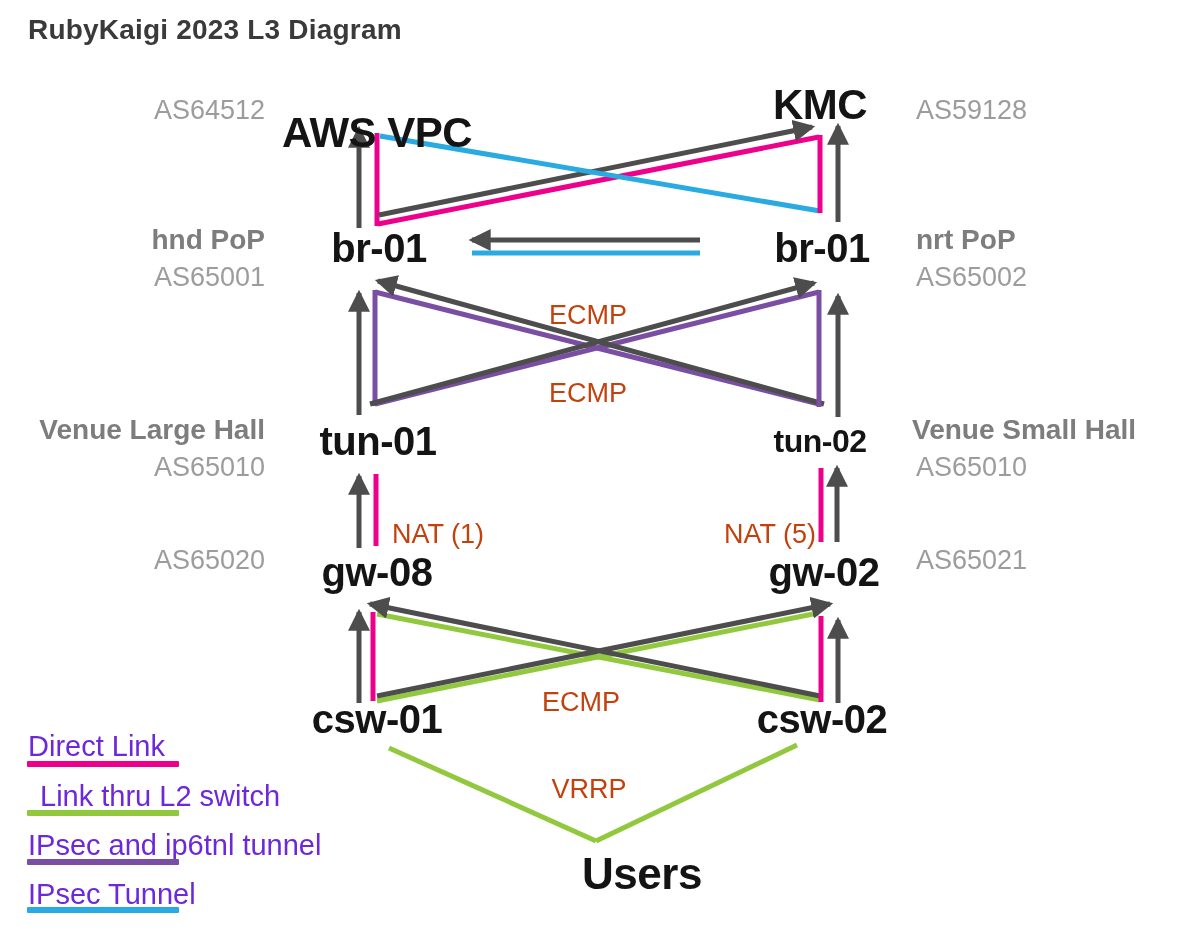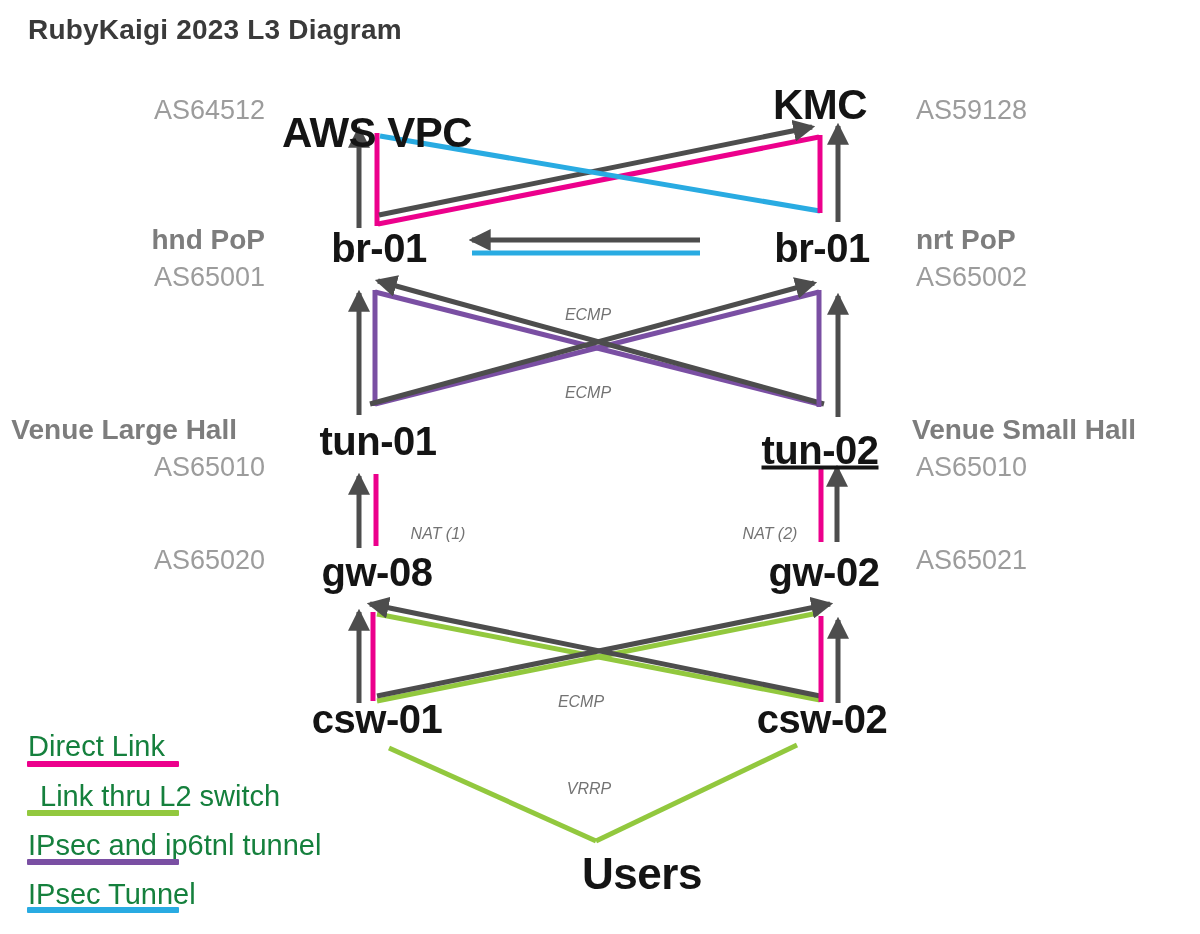--- a/index.html
+++ b/index.html
@@ -16,24 +16,24 @@
   svg.edges{position:absolute;left:0;top:0;width:1200px;height:934px;}
   .node{
     position:absolute;transform:translate(-50%,-50%);font-weight:700;color:#141414;
     white-space:nowrap;letter-spacing:-0.5px;
   }
   .side{
     position:absolute;transform:translateY(-50%);white-space:nowrap;font-size:27px;color:#9c9c9c;
   }
   .side.bold{font-weight:700;color:#7d7d7d;font-size:28px;}
   .elabel{
-    position:absolute;transform:translate(-50%,-50%);font-size:16px;color:#737373;white-space:nowrap;font-style:italic;
+    position:absolute;transform:translate(-50%,-50%);font-size:27px;color:#c2410c;white-space:nowrap;
   }
   .legend-label{
-    position:absolute;font-size:29px;color:#15803d;white-space:nowrap;
+    position:absolute;font-size:29px;color:#6d28d9;white-space:nowrap;
   }
   .legend-bar{
     position:absolute;height:6px;width:152px;border-radius:1px;
   }
 </style>
 </head>
 <body>
 
 <div class="canvas">
   <div class="title">RubyKaigi 2023 L3 Diagram</div>
@@ -78,46 +78,46 @@
         <line x1="596" y1="841" x2="797" y2="745" stroke="#92C83E" stroke-width="5"></line>
       </g>
   </svg>
 
   <div id="node-layer">
       <div class="node" style="left: 377px; top: 101px; font-size: 42px; margin-top: 32px;">AWS VPC</div>
       <div class="node" style="left: 820px; top: 105px; font-size: 42px;">KMC</div>
       <div class="node" style="left: 379px; top: 248px; font-size: 40px;">br-01</div>
       <div class="node" style="left: 822px; top: 248px; font-size: 40px;">br-01</div>
       <div class="node" style="left: 378px; top: 441px; font-size: 40px;">tun-01</div>
-      <div class="node" style="left: 820px; top: 450px; font-size: 40px; text-decoration: underline;">tun-02</div>
+      <div class="node" style="left: 820px; top: 441px; font-size: 32px;">tun-02</div>
       <div class="node" style="left: 377px; top: 572px; font-size: 40px;">gw-08</div>
       <div class="node" style="left: 824px; top: 572px; font-size: 40px;">gw-02</div>
       <div class="node" style="left: 377px; top: 719px; font-size: 40px;">csw-01</div>
       <div class="node" style="left: 822px; top: 719px; font-size: 40px;">csw-02</div>
       <div class="node" style="left: 600px; top: 874px; font-size: 44px; margin-left: 42px;">Users</div>
     </div>
   <div id="side-layer">
       <div class="side" style="right: 935px; top: 110px;">AS64512</div>
       <div class="side" style="left: 916px; top: 110px;">AS59128</div>
       <div class="side bold" style="right: 935px; top: 240px;">hnd PoP</div>
       <div class="side" style="right: 935px; top: 277px;">AS65001</div>
       <div class="side bold" style="left: 916px; top: 240px;">nrt PoP</div>
       <div class="side" style="left: 916px; top: 277px;">AS65002</div>
-      <div class="side bold" style="right: 963px; top: 430px;">Venue Large Hall</div>
+      <div class="side bold" style="right: 935px; top: 430px;">Venue Large Hall</div>
       <div class="side" style="right: 935px; top: 467px;">AS65010</div>
       <div class="side bold" style="left: 912px; top: 430px;">Venue Small Hall</div>
       <div class="side" style="left: 916px; top: 467px;">AS65010</div>
       <div class="side" style="right: 935px; top: 560px;">AS65020</div>
       <div class="side" style="left: 916px; top: 560px;">AS65021</div>
     </div>
   <div id="edge-label-layer">
       <div class="elabel" style="left: 588px; top: 315px;">ECMP</div>
       <div class="elabel" style="left: 588px; top: 393px;">ECMP</div>
       <div class="elabel" style="left: 438px; top: 534px;">NAT (1)</div>
-      <div class="elabel" style="left: 770px; top: 534px;">NAT (2)</div>
+      <div class="elabel" style="left: 770px; top: 534px;">NAT (5)</div>
       <div class="elabel" style="left: 581px; top: 702px;">ECMP</div>
       <div class="elabel" style="left: 589px; top: 789px;">VRRP</div>
     </div>
   <div id="legend-layer">
       <div class="legend-label" style="left: 28px; top: 730px;">Direct Link</div>
       <div class="legend-bar" style="left: 27px; top: 761px; width: 152px; height: 6px; background: rgb(236, 0, 140);"></div>
       <div class="legend-label" style="left: 28px; top: 780px; margin-left: 12px;">Link thru L2 switch</div>
       <div class="legend-bar" style="left: 27px; top: 810px; width: 152px; height: 6px; background: rgb(146, 200, 62);"></div>
       <div class="legend-label" style="left: 28px; top: 829px;">IPsec and ip6tnl tunnel</div>
       <div class="legend-bar" style="left: 27px; top: 859px; width: 152px; height: 6px; background: rgb(122, 79, 163);"></div>

